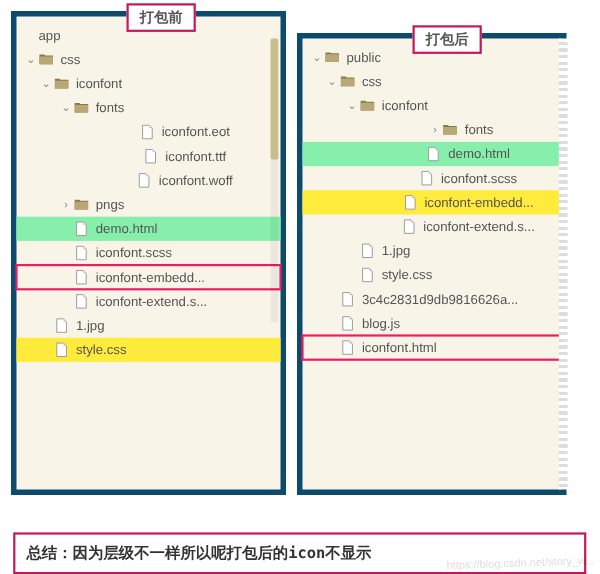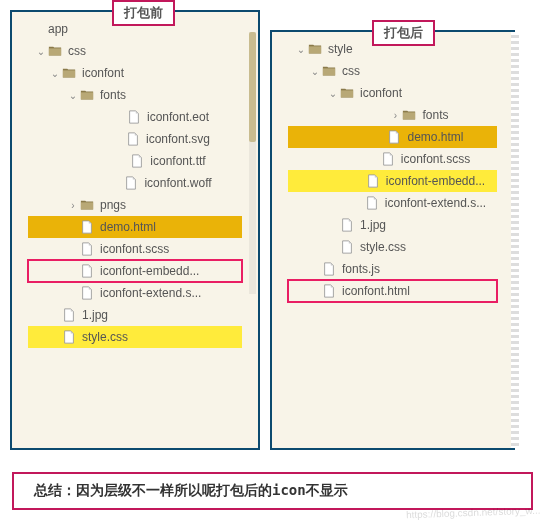--- a/index.html
+++ b/index.html
@@ -1,39 +1,39 @@
 <!DOCTYPE html>
 <html><head>
   <meta charset="utf-8">
   <style>
     * { margin: 0; padding: 0; box-sizing: border-box; font-family: "Microsoft YaHei", sans-serif; }
     body { background: #fff; width: 545px; height: 522px; position: relative; }
     .container { display: flex; gap: 10px; padding: 10px; }
-    .panel { border: 2px solid #0c4a6e; background: #f8f4e8; font-size: 12px; color: #555; position: relative; }
+    .panel { border: 5px solid #0c4a6e; background: #f8f4e8; font-size: 12px; color: #555; position: relative; }
     .panel-left { width: 250px; height: 440px; }
     .panel-right { width: 245px; height: 420px; margin-top: 20px; }
     .label-box { position: absolute; background: #fff; border: 2px solid #c2185b; padding: 2px 10px; font-size: 13px; font-weight: bold; z-index: 10; }
     .panel-left .label-box { top: -12px; left: 100px; }
     .panel-right .label-box { top: -12px; left: 100px; text-align: right; }
-    .tree { padding: 6px 16px; }
+    .tree { padding: 6px 0; }
     .tree-item { display: flex; align-items: center; height: 22px; padding-right: 4px; cursor: pointer; white-space: nowrap; overflow: hidden; }
     .arrow { width: 14px; text-align: center; font-size: 10px; color: #888; flex-shrink: 0; }
     .folder-icon, .file-icon { width: 14px; height: 14px; margin-right: 6px; flex-shrink: 0; }
     .folder-icon svg, .file-icon svg { width: 100%; height: 100%; }
-    .hl-yellow { background: #eab308; }
+    .hl-yellow { background: #86efac; }
     .hl-yellow2 { background: #ffeb3b; }
     .box-pink { outline: 2px solid #e91e63; outline-offset: -1px; }
     .d0 { padding-left: 6px; }
     .d1 { padding-left: 20px; }
     .d2 { padding-left: 38px; }
     .d3 { padding-left: 56px; justify-content: center; }
     .scrollbar { position: absolute; right: 2px; top: 20px; width: 7px; height: 60%; background: rgba(0,0,0,0.05); }
     .scrollbar-thumb { position: absolute; right: 0; width: 7px; background: #c9bc8f; border-radius: 2px; }
     .panel-right::after { content: ""; position: absolute; right: -6px; top: 0; bottom: 0; width: 8px; background: repeating-linear-gradient(180deg, #fff 0 3px, #ddd 3px 6px); }
-    .summary { margin: 12px 12px; border: 2px solid #c2185b; padding: 8px 20px; font-size: 14px; font-weight: bold; color: #333; font-family: monospace, "Microsoft YaHei"; }
+    .summary { margin: 24px 12px; border: 2px solid #c2185b; padding: 8px 10px; font-size: 14px; font-weight: bold; color: #333; font-family: monospace, "Microsoft YaHei"; }
     .txt { overflow: hidden; text-overflow: ellipsis; }
     .watermark { position: absolute; right: 4px; bottom: 4px; font-size: 10px; color: rgba(0,0,0,0.15); transform: rotate(-2deg); }
   </style>
 </head>
 <body>
 
 <div class="container">
   <div class="panel panel-left">
     <div class="label-box">打包前</div>
     <div class="tree" id="tree-left">
@@ -72,28 +72,20 @@
               <path fill="#ccc" d="M10 1v3h3z"></path>
             </svg></span>
           <span class="txt">iconfont.eot</span>
         </div>
         <div class="tree-item d3">
           <span class="arrow"></span>
           <span class="file-icon"><svg viewBox="0 0 16 16">
               <path fill="#fff" stroke="#999" stroke-width="1" d="M3 1h7l3 3v11H3z"></path>
               <path fill="#ccc" d="M10 1v3h3z"></path>
             </svg></span>
-          <span class="txt">iconfont.svg</span>
-        </div>
-        <div class="tree-item d3">
-          <span class="arrow"></span>
-          <span class="file-icon"><svg viewBox="0 0 16 16">
-              <path fill="#fff" stroke="#999" stroke-width="1" d="M3 1h7l3 3v11H3z"></path>
-              <path fill="#ccc" d="M10 1v3h3z"></path>
-            </svg></span>
           <span class="txt">iconfont.ttf</span>
         </div>
         <div class="tree-item d3">
           <span class="arrow"></span>
           <span class="file-icon"><svg viewBox="0 0 16 16">
               <path fill="#fff" stroke="#999" stroke-width="1" d="M3 1h7l3 3v11H3z"></path>
               <path fill="#ccc" d="M10 1v3h3z"></path>
             </svg></span>
           <span class="txt">iconfont.woff</span>
         </div>
@@ -160,21 +152,21 @@
   </div>
   <div class="panel panel-right">
     <div class="label-box">打包后</div>
     <div class="tree" id="tree-right">
         <div class="tree-item d0">
           <span class="arrow">⌄</span>
           <span class="folder-icon"><svg viewBox="0 0 16 16">
               <path fill="#8a7a4a" d="M1 3h5l1 1h8v9H1z"></path>
               <path fill="#b8a876" d="M1 5h14v8H1z"></path>
             </svg></span>
-          <span class="txt">style</span>
+          <span class="txt">public</span>
         </div>
         <div class="tree-item d1">
           <span class="arrow">⌄</span>
           <span class="folder-icon"><svg viewBox="0 0 16 16">
               <path fill="#8a7a4a" d="M1 3h5l1 1h8v9H1z"></path>
               <path fill="#b8a876" d="M1 5h14v8H1z"></path>
             </svg></span>
           <span class="txt">css</span>
         </div>
         <div class="tree-item d2">
@@ -240,21 +232,29 @@
               <path fill="#ccc" d="M10 1v3h3z"></path>
             </svg></span>
           <span class="txt">style.css</span>
         </div>
         <div class="tree-item d1">
           <span class="arrow"></span>
           <span class="file-icon"><svg viewBox="0 0 16 16">
               <path fill="#fff" stroke="#999" stroke-width="1" d="M3 1h7l3 3v11H3z"></path>
               <path fill="#ccc" d="M10 1v3h3z"></path>
             </svg></span>
-          <span class="txt">fonts.js</span>
+          <span class="txt">3c4c2831d9db9816626a...</span>
+        </div>
+        <div class="tree-item d1">
+          <span class="arrow"></span>
+          <span class="file-icon"><svg viewBox="0 0 16 16">
+              <path fill="#fff" stroke="#999" stroke-width="1" d="M3 1h7l3 3v11H3z"></path>
+              <path fill="#ccc" d="M10 1v3h3z"></path>
+            </svg></span>
+          <span class="txt">blog.js</span>
         </div>
         <div class="tree-item d1 box-pink">
           <span class="arrow"></span>
           <span class="file-icon"><svg viewBox="0 0 16 16">
               <path fill="#fff" stroke="#999" stroke-width="1" d="M3 1h7l3 3v11H3z"></path>
               <path fill="#ccc" d="M10 1v3h3z"></path>
             </svg></span>
           <span class="txt">iconfont.html</span>
         </div>
       </div>

